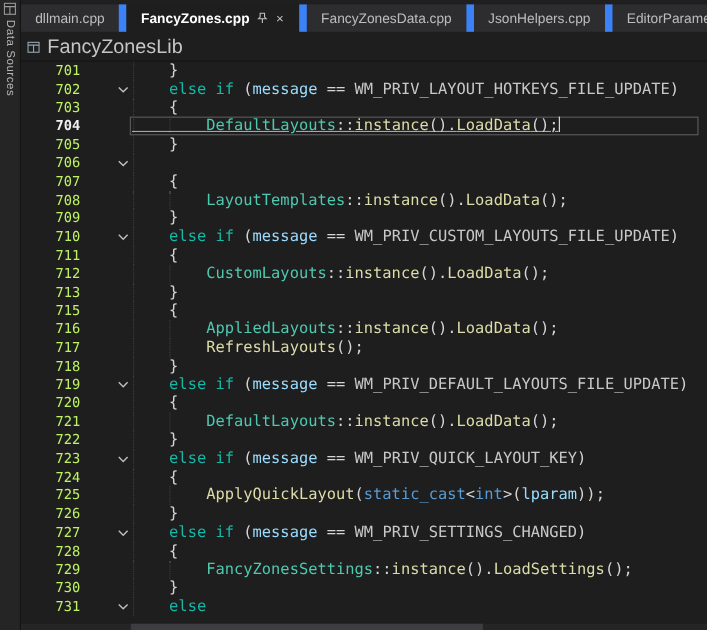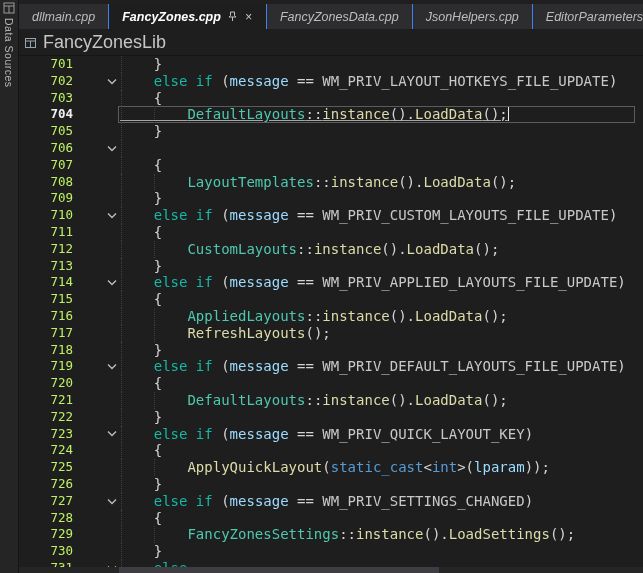--- a/index.html
+++ b/index.html
@@ -8,21 +8,21 @@
   
   .rail{position:absolute;left:0;top:0;width:18px;height:100%;background:#252526;
         border-right:1px solid #141414;display:flex;flex-direction:column;align-items:center;cursor:pointer;}
   .rail-icon{margin-top:2px;line-height:0;}
   .rail-label{margin-top:4px;writing-mode:vertical-rl;font-size:10.5px;color:#b5b5b5;letter-spacing:.5px;}
   
   .main{position:absolute;left:19px;right:0;top:0;bottom:0;display:flex;flex-direction:column;background:#1e1e1e;}
   
   .tabbar{height:29px;flex:none;background:#1f1f20;display:flex;align-items:flex-end;overflow:hidden;}
   .tab{height:25px;display:flex;align-items:center;gap:6px;padding:0 13px;background:#2d2d30;
-       color:#bdbdbd;font-size:12.5px;border-right:1px solid #3b82f6;white-space:nowrap;cursor:default;font-style:italic;}
+       color:#bdbdbd;font-size:12.5px;border-right:7px solid #3b82f6;white-space:nowrap;cursor:default;}
   .tab.active{background:#1e1e1e;color:#ffffff;font-weight:bold;}
   .tab .x{font-weight:normal;color:#c8c8c8;font-size:12px;padding:0 1px;}
   .tab .pin{line-height:0;}
   
   .breadcrumb{height:26px;flex:none;background:#1e1e1e;border-bottom:1px solid #151515;
               display:flex;align-items:center;gap:6px;padding-left:5px;}
   .bc-label{color:#c5c5c5;font-size:18px;}
   
   .editor{flex:1;overflow:hidden;position:relative;font-family:"DejaVu Sans Mono",monospace;
           font-size:14px;line-height:16.8px;}
@@ -182,30 +182,20 @@
           <span class="code"><span class="tk-p">        </span><span class="tk-t">CustomLayouts</span><span class="tk-p">::</span><span class="tk-f">instance</span><span class="tk-p">().</span><span class="tk-f">LoadData</span><span class="tk-p">();</span></span>
         </div>
         <div class="line">
           <div class="guide" style="left: 101.5px;"></div>
           <span class="num">713</span>
           <span class="fold"></span>
           <span class="code"><span class="tk-p">    }</span></span>
         </div>
         <div class="line">
           <div class="guide" style="left: 101.5px;"></div>
-          <span class="num">714</span>
-          <span class="fold">
-            <svg width="10" height="7" viewBox="0 0 10 7">
-              <path d="M1 1.5 L5 5.5 L9 1.5" fill="none" stroke="#bfbfbf" stroke-width="1.3"></path>
-            </svg>
-          </span>
-          <span class="code"><span class="tk-p">    </span><span class="tk-k">else if</span><span class="tk-p"> (</span><span class="tk-v">message</span><span class="tk-p"> == </span><span class="tk-m">WM_PRIV_APPLIED_LAYOUTS_FILE_UPDATE</span><span class="tk-p">)</span></span>
-        </div>
-        <div class="line">
-          <div class="guide" style="left: 101.5px;"></div>
           <span class="num">715</span>
           <span class="fold"></span>
           <span class="code"><span class="tk-p">    {</span></span>
         </div>
         <div class="line">
           <div class="guide" style="left: 101.5px;"></div>
           <div class="guide" style="left: 135.2px;"></div>
           <span class="num">716</span>
           <span class="fold"></span>
           <span class="code"><span class="tk-p">        </span><span class="tk-t">AppliedLayouts</span><span class="tk-p">::</span><span class="tk-f">instance</span><span class="tk-p">().</span><span class="tk-f">LoadData</span><span class="tk-p">();</span></span>

